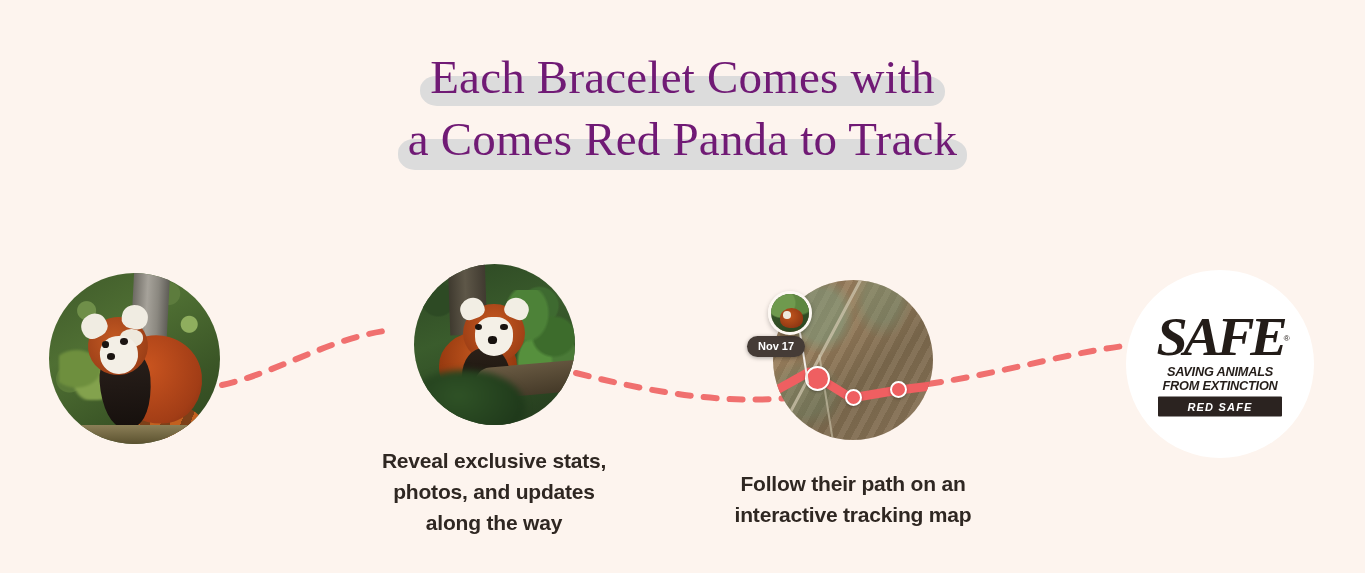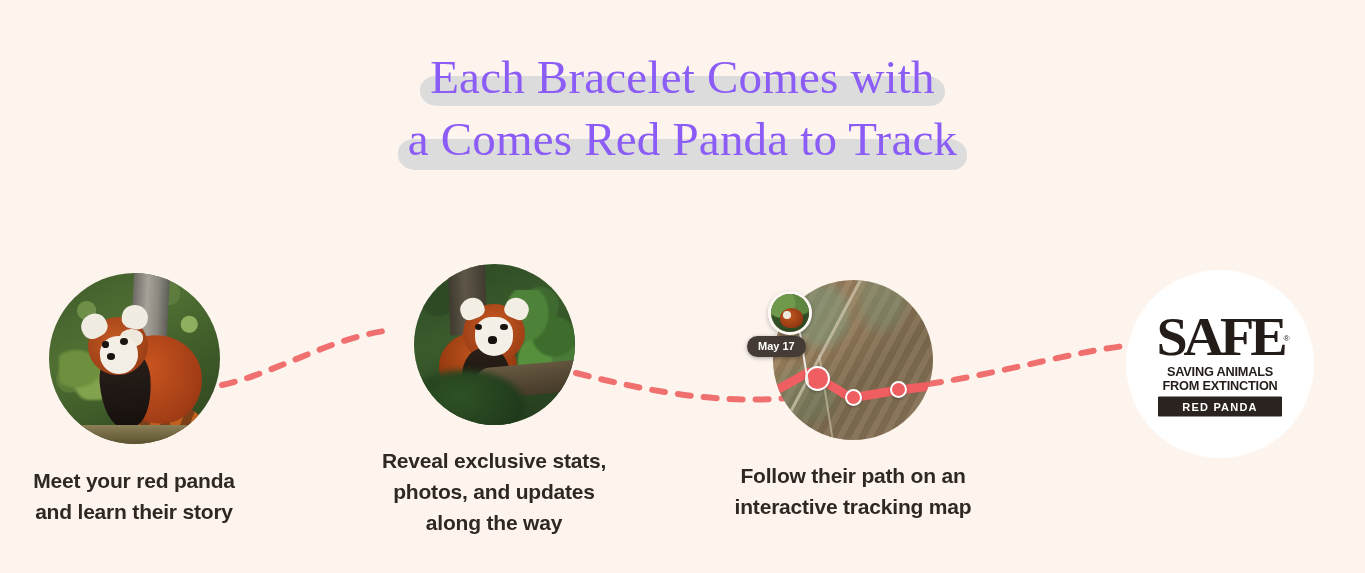--- a/index.html
+++ b/index.html
@@ -24,21 +24,21 @@
     width: 1365px;
     text-align: center;
     z-index: 5;
   }
   .headline-line {
     position: relative;
     display: inline-block;
     font-family: "Liberation Serif", "DejaVu Serif", serif;
     font-size: 47px;
     line-height: 62px;
-    color: #8b5cf6;
+    color: #701a75;
     letter-spacing: 0.2px;
     white-space: nowrap;
   }
   .headline-line .hl-text { position: relative; z-index: 2; }
   .headline-line .hl-bar {
     position: absolute;
     z-index: 1;
     left: -10px;
     right: -10px;
     bottom: 2px;
@@ -58,20 +58,21 @@
   }
   .item {
     position: absolute;
     text-align: center;
   }
   .item-circle {
     position: relative;
     border-radius: 50%;
     overflow: hidden;
     margin: 0 auto;
+    font-style: italic;
   }
   .item-caption {
     font-family: "Liberation Sans", sans-serif;
     font-weight: bold;
     font-size: 21px;
     line-height: 31px;
     color: #2f2722;
     white-space: pre-line;
     letter-spacing: -0.2px;
   }
@@ -82,21 +83,21 @@
   #item-3 { left: 733px;  top: 280px; width: 240px; }
   #item-4 { left: 1095px; top: 270px; width: 250px; }
 
   #item-1 .item-circle { width: 171px; height: 171px; }
   #item-2 .item-circle { width: 161px; height: 161px; }
   #item-3 .item-circle { width: 160px; height: 160px; }
   #item-4 .item-circle { width: 188px; height: 188px; background:#ffffff; }
 
   #item-1 .item-caption { margin-top: 21px; }
   #item-2 .item-caption { margin-top: 20px; }
-  #item-3 .item-caption { margin-top: 20px; }
+  #item-3 .item-caption { margin-top: 28px; }
   #item-4 .item-caption { margin-top: 15px; }
 
   
   .photo { position:absolute; inset:0; }
 
   
   .p1-bg {
     position:absolute; inset:0;
     background:
       radial-gradient(circle at 22% 22%, #6f8f49 0 9px, transparent 10px),
@@ -421,22 +422,20 @@
         <div class="p1-ear-l"></div>
         <div class="p1-ear-r"></div>
         <div class="p1-mask"></div>
         <div class="p1-face"></div>
         <div class="p1-eye1"></div>
         <div class="p1-eye2"></div>
         <div class="p1-nose"></div>
         <div class="p1-branch"></div>
       </div>
     </div>
-    <div class="item-caption">Meet your red panda
-and learn their story</div>
   </div>
 
   <div class="item" id="item-2">
     <div class="item-circle">
       <div class="photo">
         <div class="p2-bg"></div>
         <div class="p2-trunk"></div>
         <div class="p2-leaves"></div>
         <div class="p2-body"></div>
         <div class="p2-head"></div>
@@ -464,37 +463,37 @@
         <div class="p3-road2"></div>
         <svg class="p3-path-svg" viewBox="0 0 160 160" xmlns="http://www.w3.org/2000/svg">
           <path d="M -14 120 L 36 92 L 78 118 L 126 110 L 175 104" fill="none" stroke="#ef5f61" stroke-width="9" stroke-linecap="round" stroke-linejoin="round"></path>
         </svg>
         <div class="p3-leader"></div>
         <div class="p3-node big"></div>
         <div class="p3-node mid"></div>
         <div class="p3-node mid2"></div>
       </div>
     </div>
-    <div class="p3-pill">May 17</div>
+    <div class="p3-pill">Nov 17</div>
     <div class="p3-thumb">
       <div class="p3-thumb-art"></div>
       <div class="p3-thumb-panda"></div>
       <div class="p3-thumb-face"></div>
     </div>
     <div class="item-caption">Follow their path on an
 interactive tracking map</div>
   </div>
 
   <div class="item" id="item-4">
     <div class="item-circle">
       <div class="safe-logo">
         <div class="safe-word">
           <span>SAFE</span>
           <span class="safe-reg">®</span>
         </div>
         <div class="safe-tag">SAVING ANIMALS
 FROM EXTINCTION</div>
-        <div class="safe-bar">RED PANDA</div>
+        <div class="safe-bar">RED SAFE</div>
       </div>
     </div>
   </div>
 
 </div>
 
 </body></html>

